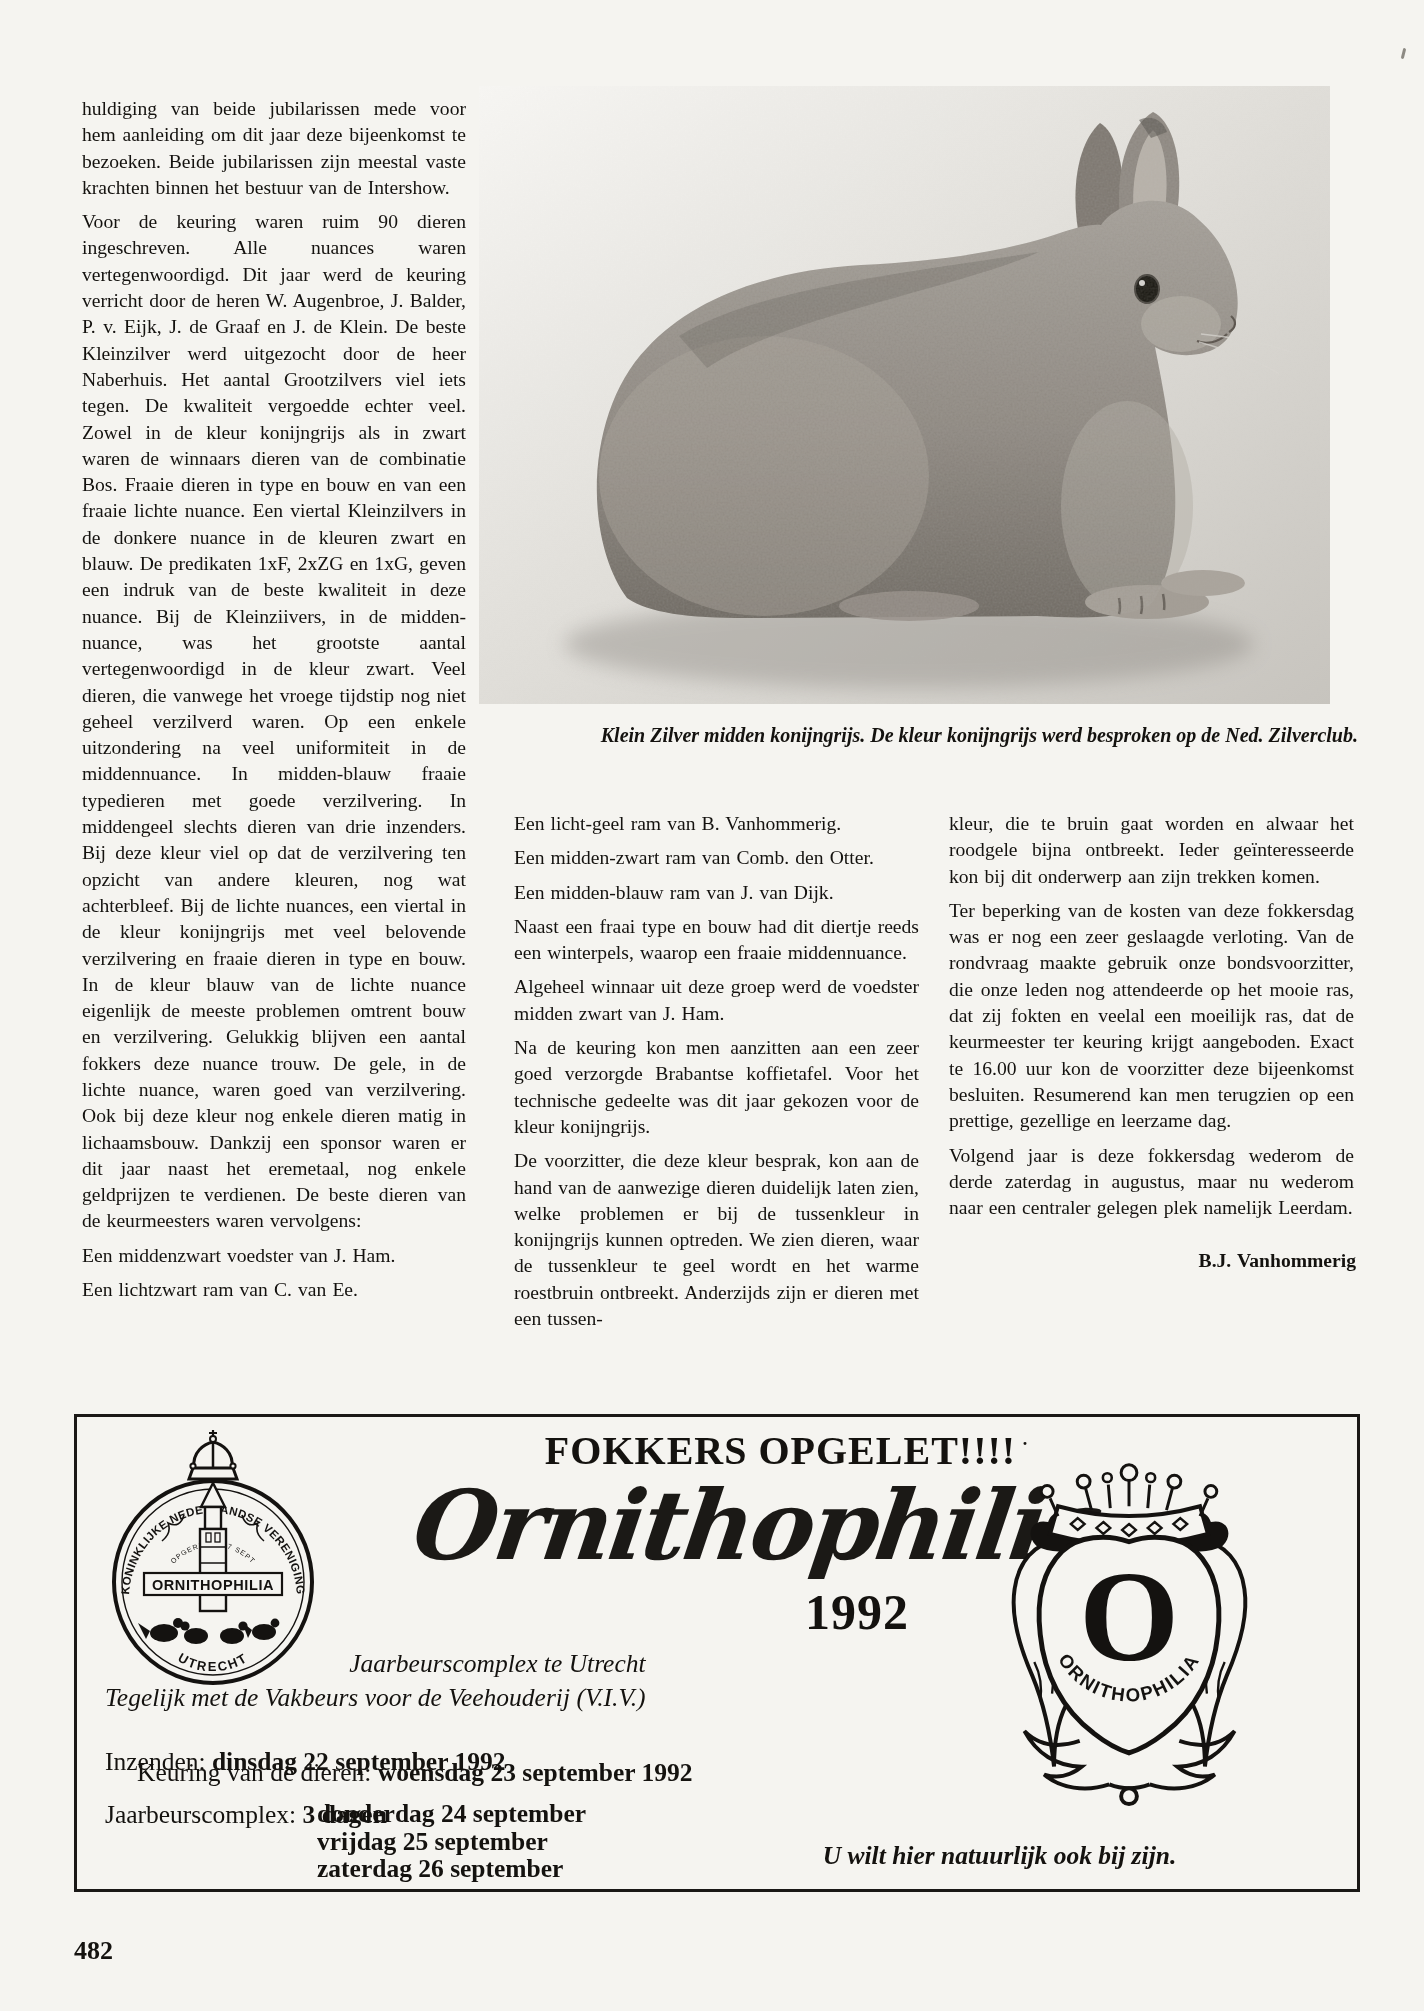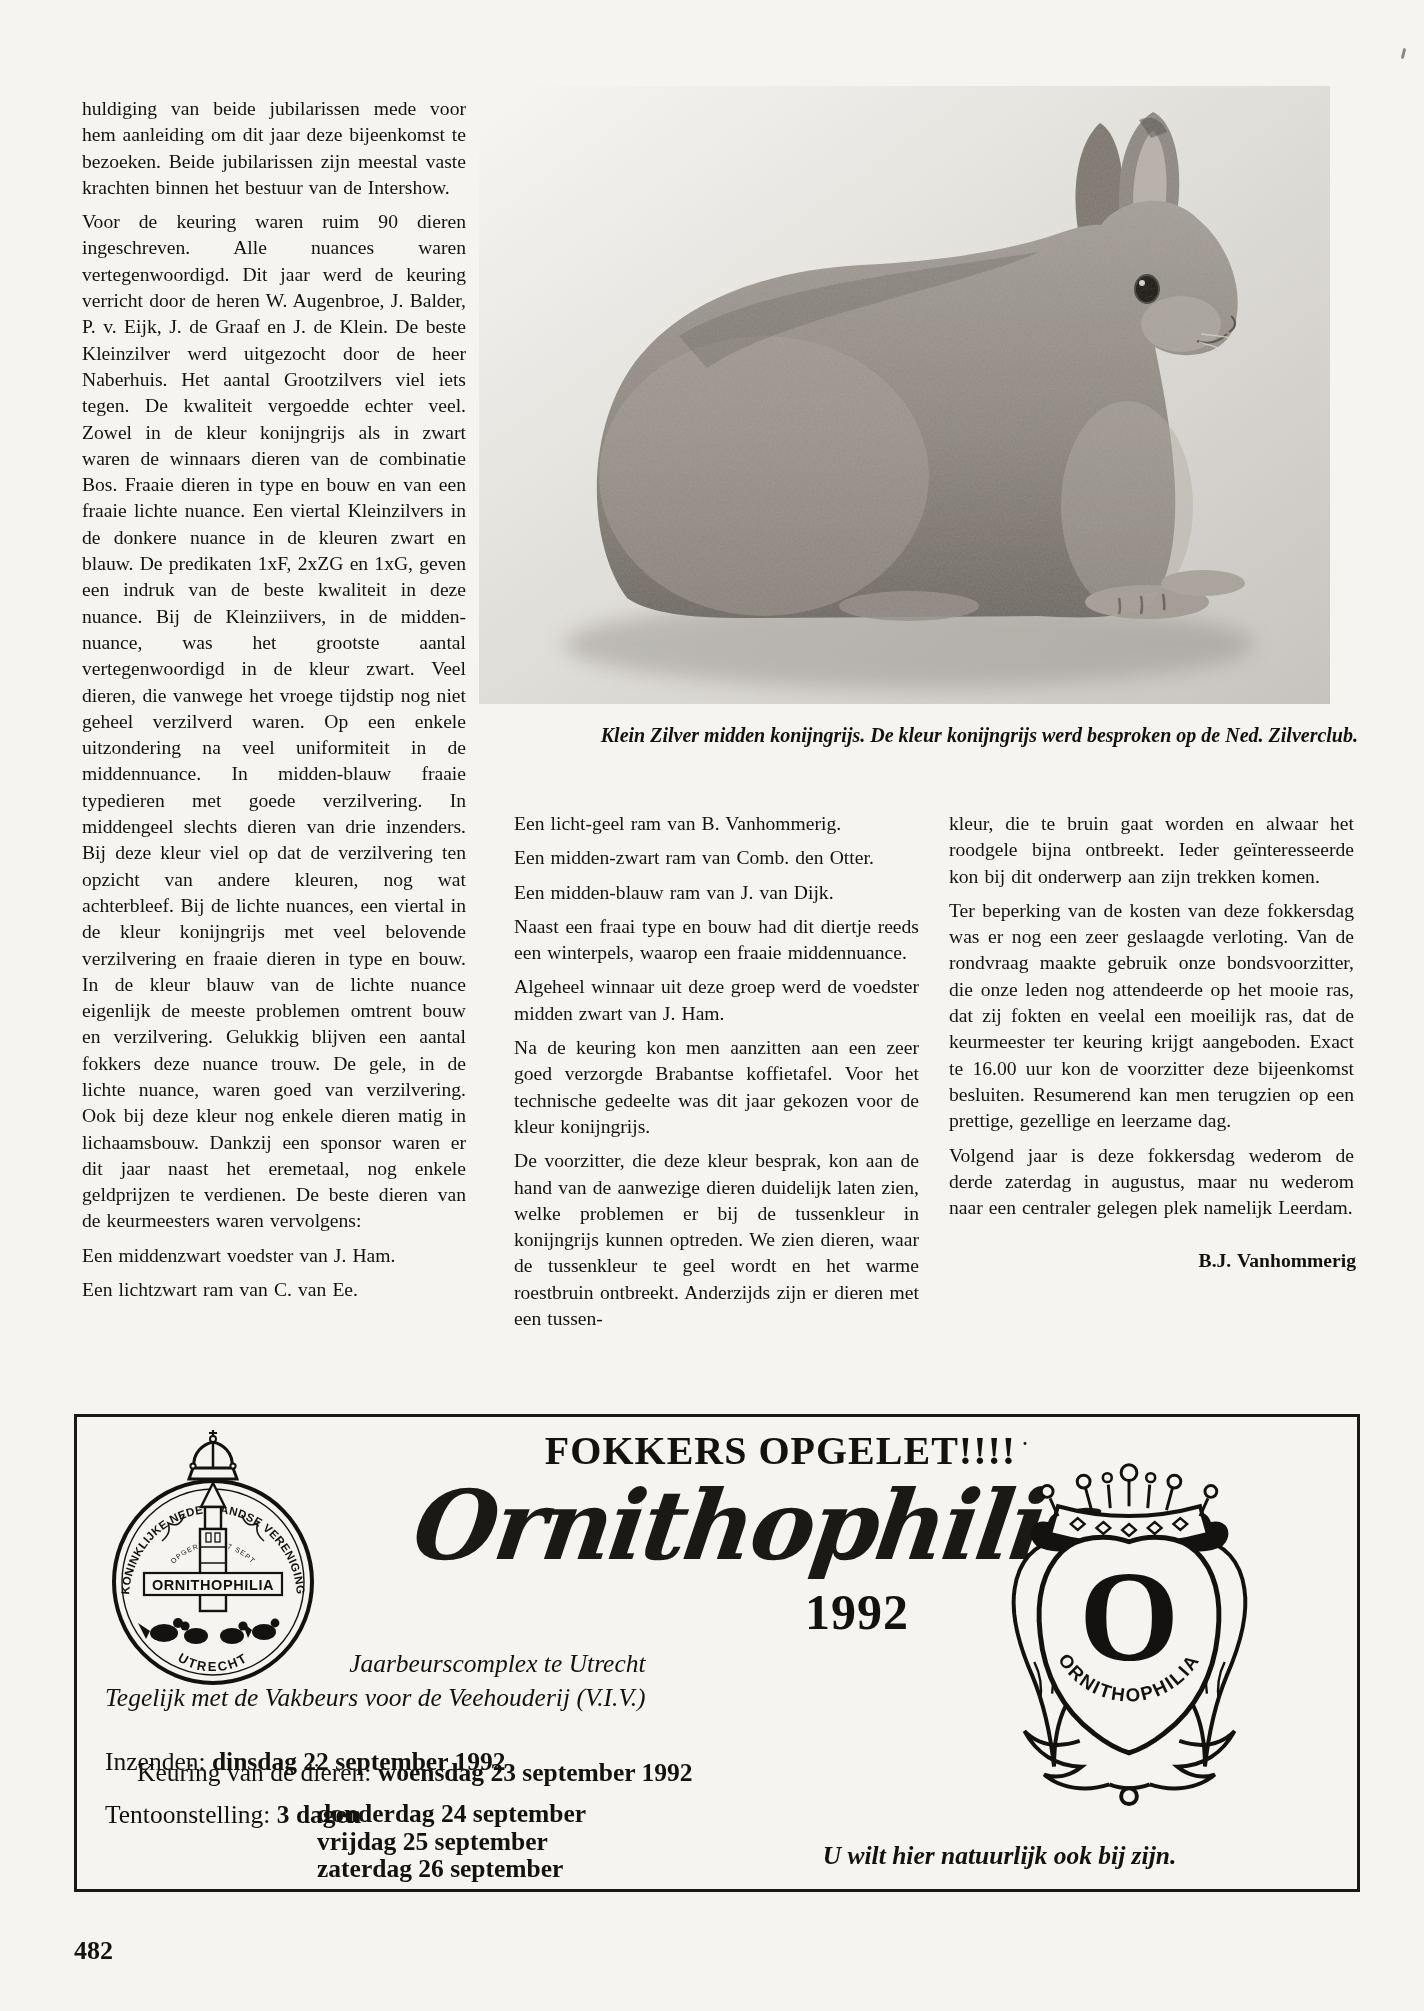--- a/index.html
+++ b/index.html
@@ -230,21 +230,21 @@
 
     <div class="sched row1">
       <span>Inzenden:</span>
       <b>dinsdag 22 september 1992</b>
     </div>
     <div class="sched row2">
       <span>Keuring van de dieren:</span>
       <b>woensdag 23 september 1992</b>
     </div>
     <div class="sched row3">
-      <span>Tentoonstelling:</span>
+      <span>Jaarbeurscomplex:</span>
       <b>3 dagen</b>
     </div>
     <div class="dates">
       <div>donderdag 24 september</div>
       <div>vrijdag 25 september</div>
       <div>zaterdag 26 september</div>
     </div>
 
     <div class="tagline">U wilt hier natuurlijk ook bij zijn.</div>
   </div>

